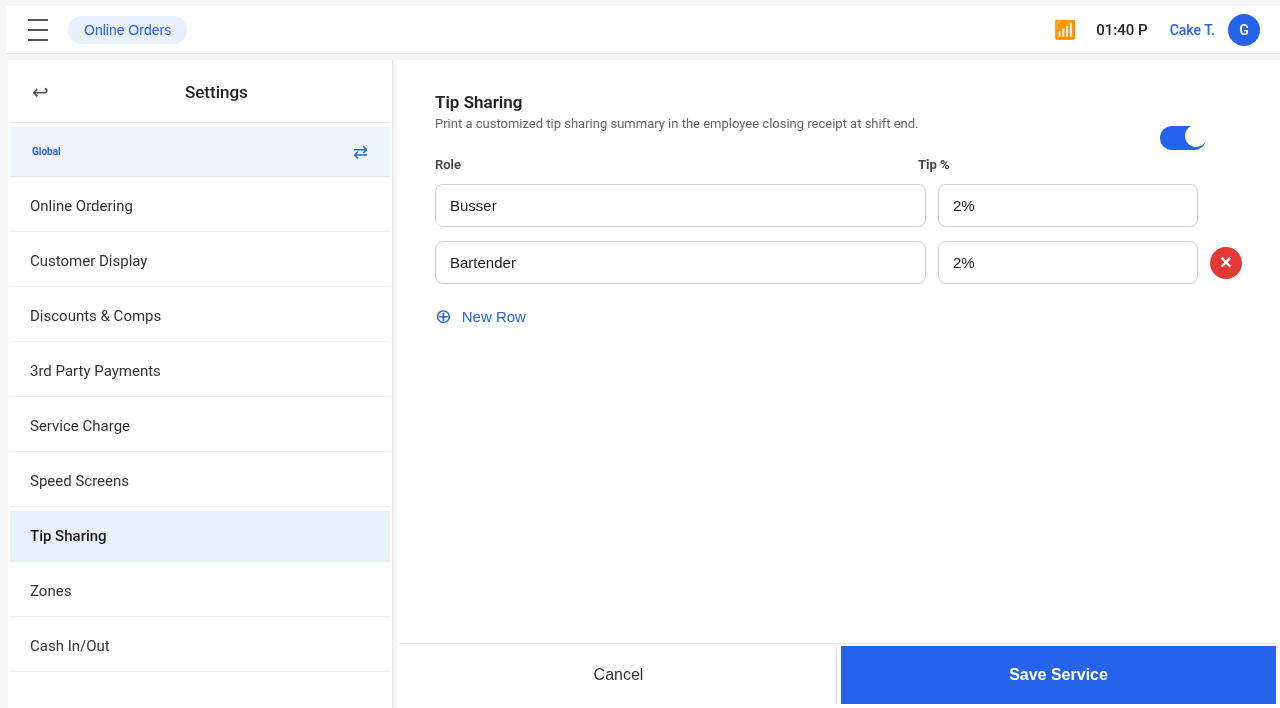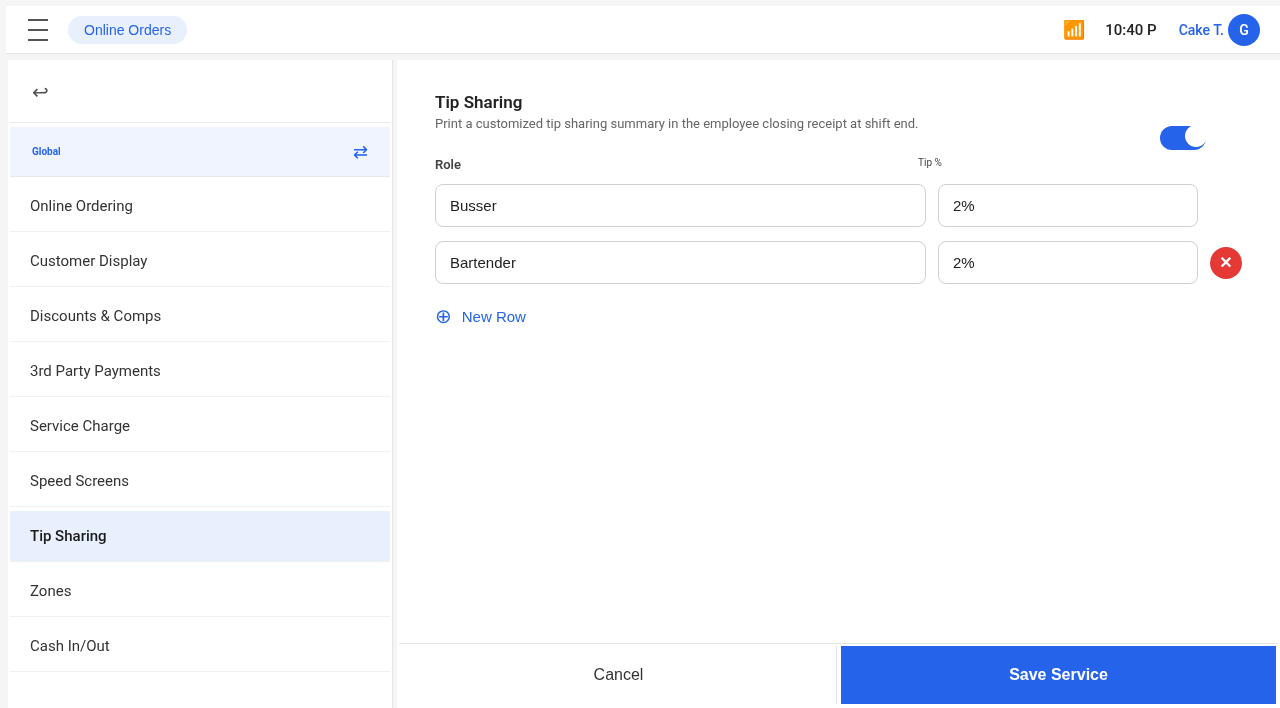--- a/index.html
+++ b/index.html
@@ -61,21 +61,21 @@
       color: #333;
     }
     .time-label {
       font-size: 15px;
       font-weight: 500;
       color: #222;
     }
     .user-badge {
       display: flex;
       align-items: center;
-      gap: 0;
+      gap: 9px;
       color: #2563eb;
       font-size: 14px;
       font-weight: 500;
       text-align: center;
     }
     .user-avatar {
       width: 32px;
       height: 32px;
       border-radius: 50%;
       background: #2563eb;
@@ -225,22 +225,22 @@
       margin-bottom: 8px;
     }
     .col-role-header {
       flex: 1;
       font-size: 13px;
       font-weight: 600;
       color: #444;
     }
     .col-tip-header {
       width: 280px;
-      font-size: 10px;
-      font-weight: 400;
+      font-size: 13px;
+      font-weight: 700;
       color: #444;
     }
     .table-row {
       display: flex;
       gap: 8px;
       margin-bottom: 10px;
       align-items: center;
     }
     .role-input {
       flex: 1;
@@ -333,33 +333,34 @@
   <div class="topbar-left">
     <div class="hamburger-icon">
       <span></span>
         <span></span>
         <span></span>
     </div>
     <button class="online-orders-btn">Online Orders</button>
   </div>
   <div class="topbar-right">
     <span class="wifi-icon">📶</span>
-    <span class="time-label">10:40 P</span>
+    <span class="time-label">01:40 P</span>
     <div class="user-badge">
       <span>Cake T.</span>
       <div class="user-avatar">G</div>
     </div>
   </div>
 </div>
 
 <div class="main-layout">
 
   <div class="sidebar">
     <div class="sidebar-header">
       <span class="back-icon">↩</span>
+      <span class="sidebar-title">Settings</span>
     </div>
     <div class="global-row">
       <span class="global-label">Global</span>
       <span class="shuffle-icon">⇄</span>
     </div>
 
     <div class="nav-item">Online Ordering</div>
     <div class="nav-item">Customer Display</div>
     <div class="nav-item">Discounts &amp; Comps</div>
     <div class="nav-item">3rd Party Payments</div>

